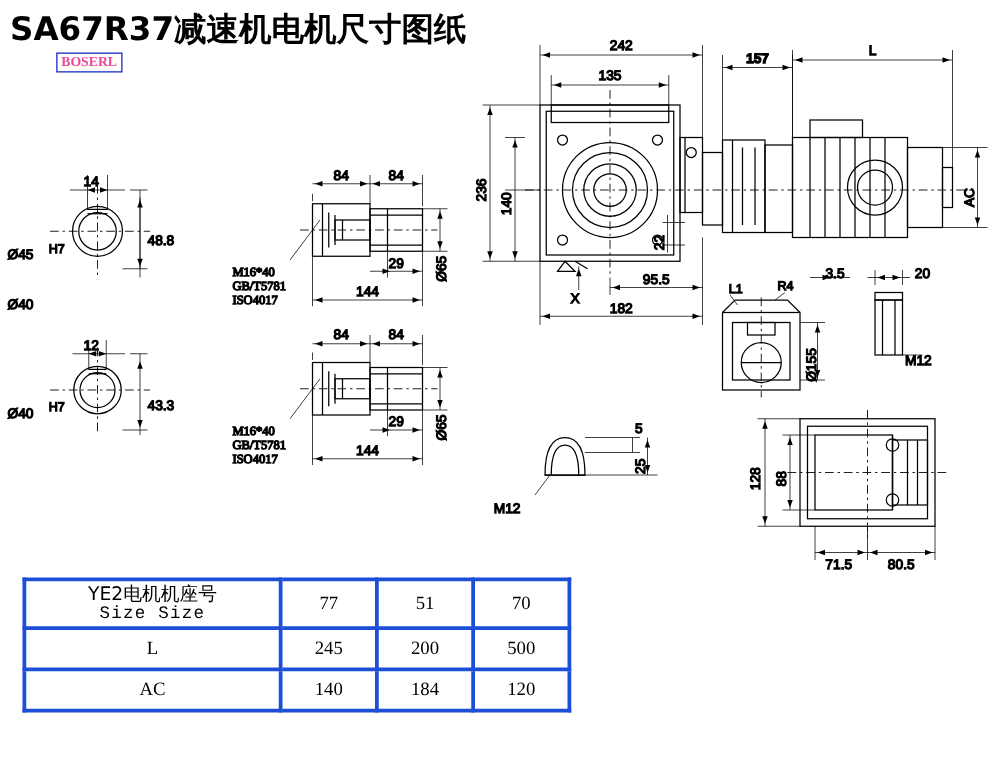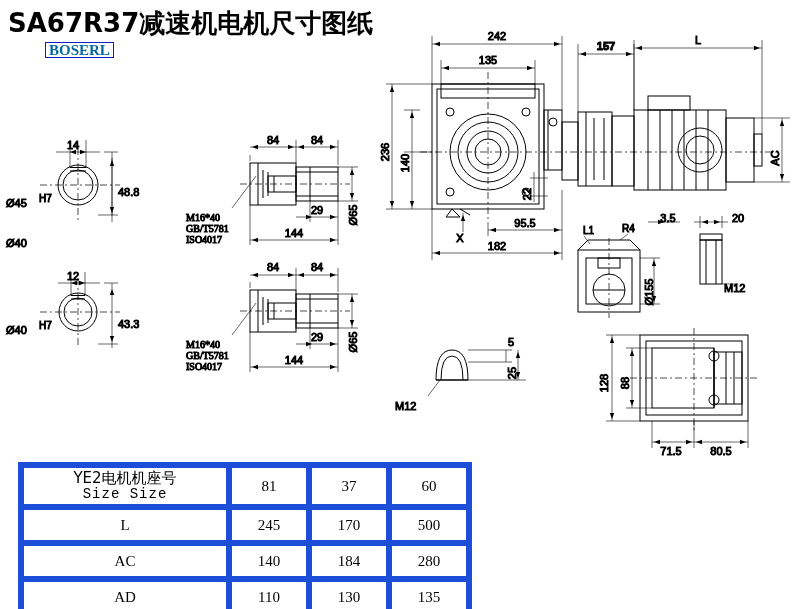--- a/index.html
+++ b/index.html
@@ -29,23 +29,23 @@
     font-weight: bold;
     letter-spacing: 0px;
     font-family: "DejaVu Sans", sans-serif;
     white-space: nowrap;
   }
   .logo {
     position: absolute;
     left: 45px;
     top: 42px;
     border: 1px solid #1020c0;
-    color: #0369a1;
+    color: #ec4899;
     font-family: "Liberation Serif", serif;
-    font-size: 15px;
+    font-size: 11px;
     font-weight: bold;
     padding: 0 3px;
     line-height: 14px;
   }
   svg.draw {
     position: absolute;
     left: 0;
     top: 0;
     width: 800px;
     height: 609px;
@@ -67,21 +67,21 @@
   }
   
   .spec-table {
     position: absolute;
     left: 18px;
     top: 462px;
     border-collapse: collapse;
     font-family: "Liberation Serif", serif;
   }
   .spec-table td {
-    border: 6px solid #1d4ed8;
+    border: 3px solid #1d4ed8;
     text-align: center;
     font-size: 15px;
     height: 30px;
     padding: 0 4px;
   }
   .spec-table td.hdr-label {
     width: 190px;
     text-align: center;
     line-height: 16px;
     padding: 2px 6px;
@@ -512,38 +512,32 @@
     </g>
   </svg>
 
   <table class="spec-table">
     <tbody>
         <tr>
       <td class="hdr-label">
         <span class="cn">YE2电机机座号</span>
         <span class="en">Size Size</span>
       </td>
-      <td class="val">81</td>
-      <td class="val">37</td>
-      <td class="val">60</td>
+      <td class="val">77</td>
+      <td class="val">51</td>
+      <td class="val">70</td>
     </tr>
     <tr>
       <td class="rowlabel">L</td>
       <td class="val">245</td>
-      <td class="val">170</td>
+      <td class="val">200</td>
       <td class="val">500</td>
     </tr>
     <tr>
       <td class="rowlabel">AC</td>
       <td class="val">140</td>
       <td class="val">184</td>
-      <td class="val">280</td>
-    </tr>
-    <tr>
-      <td class="rowlabel">AD</td>
-      <td class="val">110</td>
-      <td class="val">130</td>
-      <td class="val">135</td>
+      <td class="val">120</td>
     </tr>
   </tbody>
     </table>
 
 </div>
 
 </body></html>

